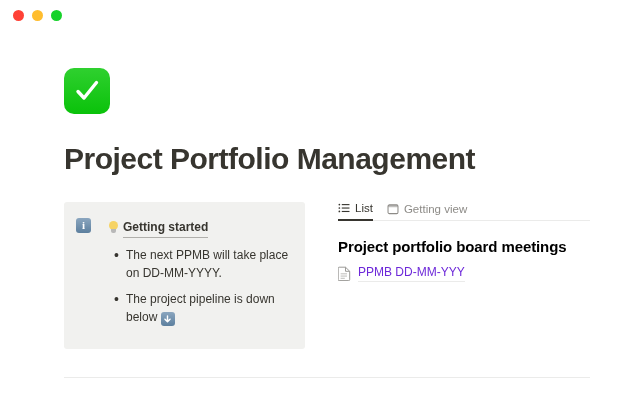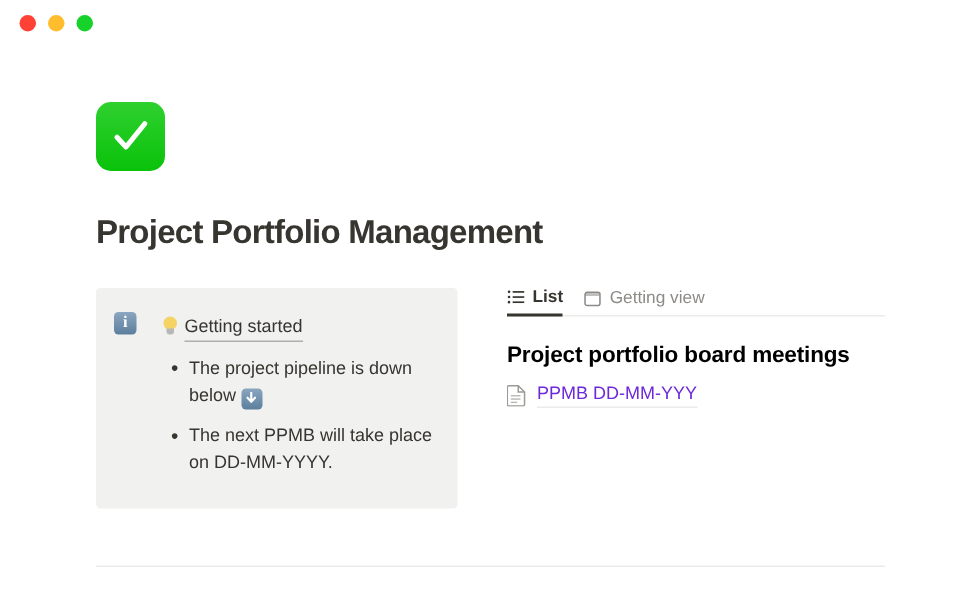--- a/index.html
+++ b/index.html
@@ -57,21 +57,21 @@
     border-radius: 10px;
     background: linear-gradient(180deg, #2fd02f 0%, #0ac20a 100%);
     display: inline-flex;
     align-items: center;
     justify-content: center;
   }
   .check-square svg { display: block; }
 
   .page-title {
     margin-top: 22px;
-    font-size: 22px;
+    font-size: 30px;
     line-height: 1.15;
     font-weight: 700;
     letter-spacing: -0.5px;
     color: #37352f;
   }
 
   
   .columns {
     display: flex;
     margin-top: 25px;
@@ -138,21 +138,21 @@
     background: #f6d365;
   }
   .bulb-shape::after {
     content: "";
     position: absolute; bottom: 0; left: 2px;
     width: 5px; height: 4px;
     background: #b8b8b8;
     border-radius: 0 0 2px 2px;
   }
   .sub-link {
-    font-weight: 400;
+    font-weight: 700;
     border-bottom: 1px solid rgba(55,53,47,0.35);
     padding-bottom: 1px;
     cursor: pointer;
   }
 
   .bullets {
     margin-top: 8px;
     padding-left: 16px;
     list-style: none;
   }
@@ -195,21 +195,21 @@
     align-items: center;
     gap: 5px;
     font-size: 11.5px;
     cursor: pointer;
     padding-bottom: 5px;
     margin-bottom: -7px;
     color: #8d8b87;
   }
   .tab.active {
     color: #37352f;
-    font-weight: 700;
+    font-weight: 400;
     border-bottom: 2px solid #37352f;
   }
   .tab svg { display: block; }
 
   .list-heading {
     margin-top: 17px;
     font-size: 15px;
     font-weight: 700;
     color: #000000;
     letter-spacing: -0.1px;
@@ -274,32 +274,32 @@
 
 
           <div class="sub-line">
             <span class="bulb">
               <span class="bulb-shape"></span>
             </span>
             <span class="sub-link">Getting started</span>
           </div>
 
           <ul class="bullets">
+            <li>
+              <span>The next PPMB will take place on DD-MM-YYYY.</span>
+            </li>
             <li>
               <span>The project pipeline is down below </span>
               <span class="arrow-emoji">
                 <span class="arrow-square">
                   <svg width="9" height="9" viewBox="0 0 10 10" aria-hidden="true">
                     <path d="M5 1 L5 7 M2.2 4.6 L5 7.6 L7.8 4.6" fill="none" stroke="#ffffff" stroke-width="1.6" stroke-linecap="round" stroke-linejoin="round"></path>
                   </svg>
                 </span>
               </span>
-            </li>
-            <li>
-              <span>The next PPMB will take place on DD-MM-YYYY.</span>
             </li>
           </ul>
 
         </div>
       </div>
     </div>
 
     <div class="col-right">
 
       <div class="tabs">

